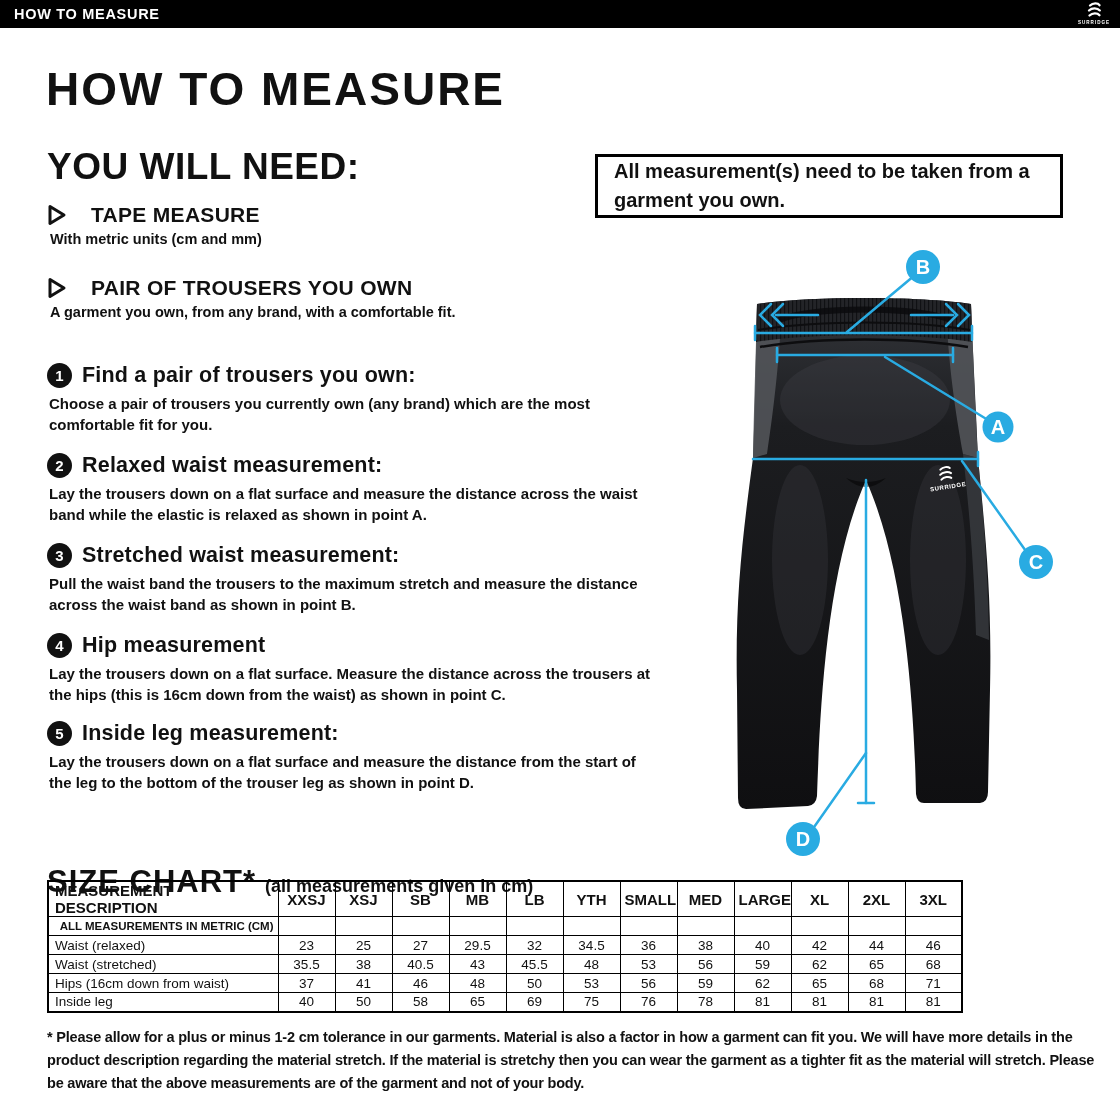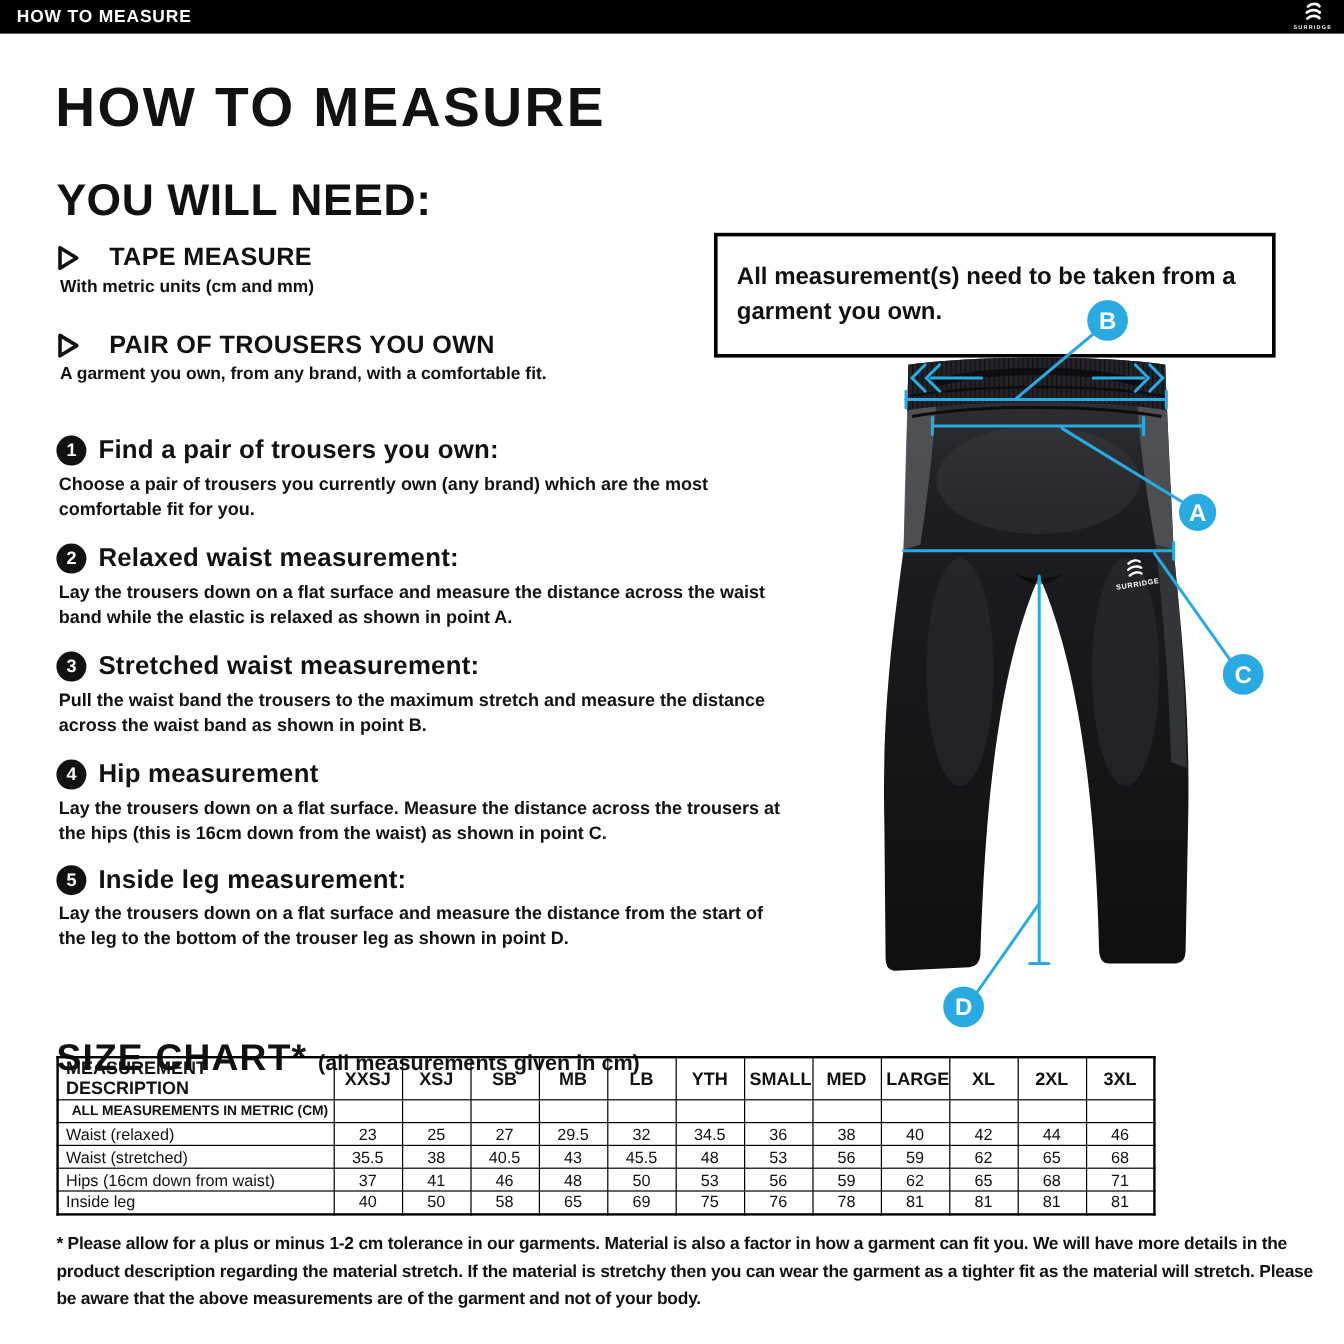--- a/index.html
+++ b/index.html
@@ -35,21 +35,21 @@
   .step:nth-child(4){top:633px;}
   .step:nth-child(5){top:721px;}
   .step-head{display:flex;align-items:center;gap:10px;}
   .step-num{width:25px;height:25px;border-radius:50%;background:#111;color:#fff;
     font-weight:700;font-size:15px;display:flex;align-items:center;justify-content:center;flex:0 0 25px;}
   .step-title{font-size:21.5px;font-weight:800;letter-spacing:.2px;text-align:center;}
   .step-desc{margin:6px 0 0 2px;font-size:15px;font-weight:700;line-height:1.38;width:612px;}
 
   
   .note-box{position:absolute;left:595px;top:154px;width:468px;box-sizing:border-box;
-    border:3px solid #000;padding:20px 16px;font-size:20px;font-weight:800;line-height:1.45;margin-top:40px;}
+    border:3px solid #000;padding:0 16px;font-size:20px;font-weight:800;line-height:1.45;}
 
   
   .figure{position:absolute;left:680px;top:240px;width:420px;height:625px;}
 
   
   .chart-heading{position:absolute;left:47px;top:824px;display:flex;align-items:baseline;margin-top:40px;}
   .chart-heading .big{font-size:31px;font-weight:800;letter-spacing:1px;}
   .chart-heading .small{font-size:18px;font-weight:700;padding-left:9px;}
 
   table.size-table{position:absolute;left:47px;top:880px;width:914px;border-collapse:collapse;

